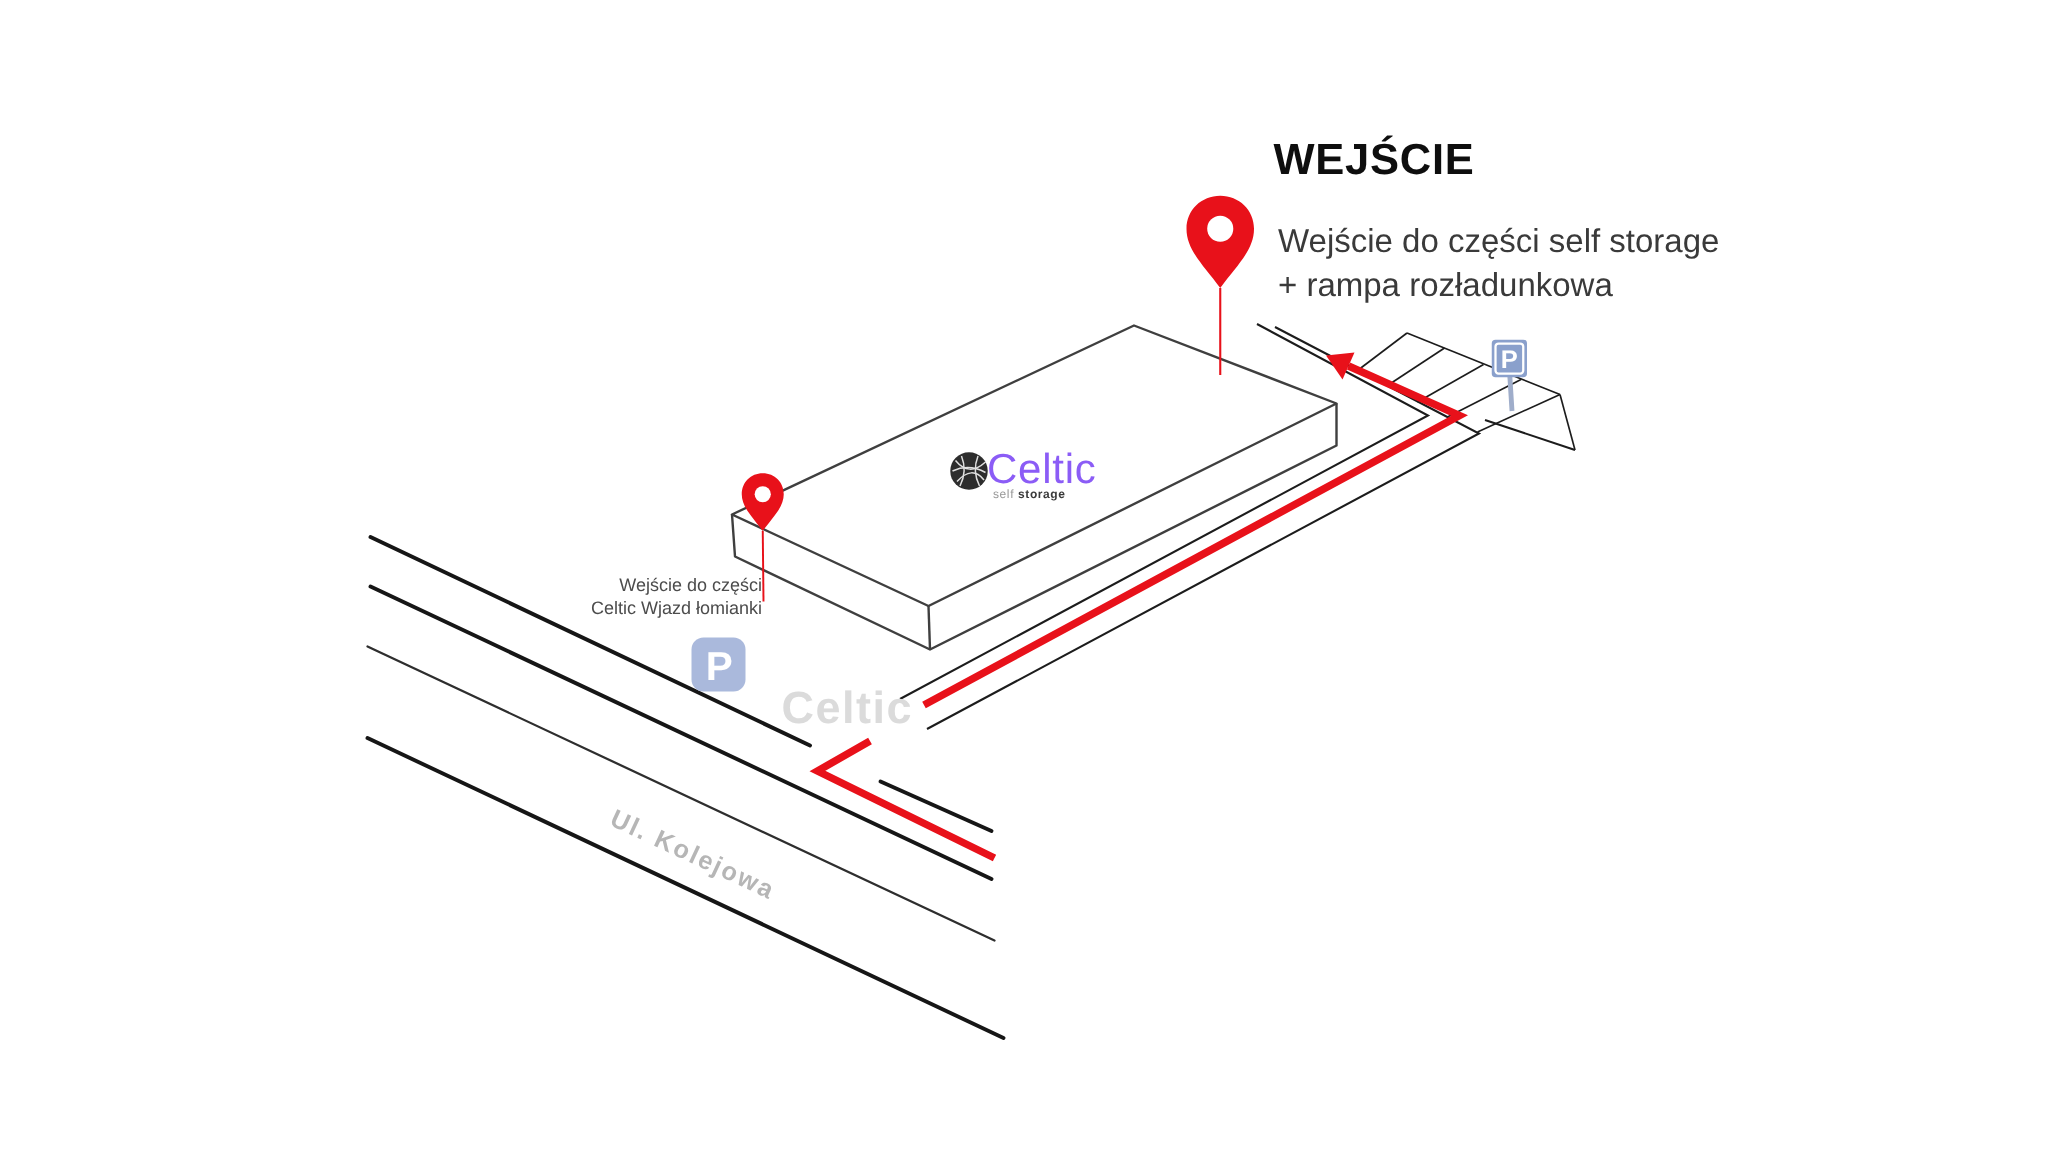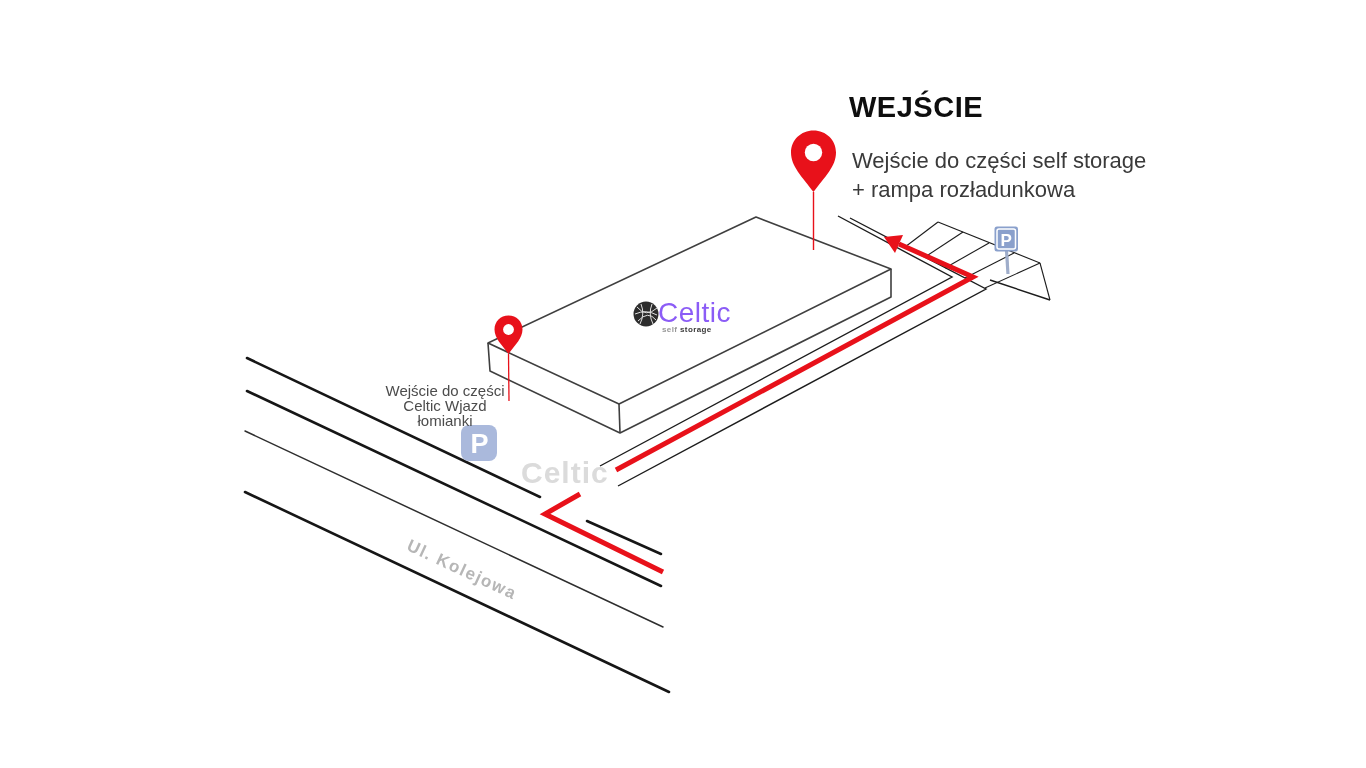--- a/index.html
+++ b/index.html
@@ -8,31 +8,31 @@
     font-family:"Liberation Sans",sans-serif;
   }
   .canvas svg.art{position:absolute;left:0;top:0;}
   .txt{position:absolute;white-space:nowrap;}
   .title{
     left:849px;top:92px;font-size:29px;font-weight:800;letter-spacing:.5px;
     color:#0e0e0e;line-height:1.1;
   }
   .desc{left:852px;top:146px;font-size:22px;color:#3a3a3a;line-height:29px;font-weight:400;}
   .park-label{
-    left:382px;top:383px;width:126px;text-align:center;font-size:15px;
+    left:382px;top:383px;width:126px;text-align:right;font-size:12px;
     line-height:15px;color:#4c4c4c;white-space:normal;
   }
   .wjazd{left:521px;top:456px;font-size:30px;font-weight:700;letter-spacing:1px;color:#dbdbdb;}
   .street{
     left:412px;top:536px;font-size:17px;font-weight:700;letter-spacing:1.5px;color:#b6b6b6;
     transform:rotate(25deg);transform-origin:left top;
   }
   .logo-name{left:658px;top:297px;font-size:28px;font-weight:400;letter-spacing:.5px;color:#8b5cf6;}
   .logo-sub{left:662px;top:325px;font-size:8px;letter-spacing:.4px;}
-  .logo-sub .lt{color:#979797;font-weight:700;margin-top:24px;}
+  .logo-sub .lt{color:#979797;font-weight:400;margin-top:24px;}
   .logo-sub .bd{color:#3a3a3a;font-weight:700;text-align:right;}
 </style>
 </head>
 <body>
 
 <div class="canvas">
 
   <svg class="art" width="1366" height="768" viewBox="0 0 1366 768">
 
     <g stroke="#161616" fill="none" stroke-linecap="round">

